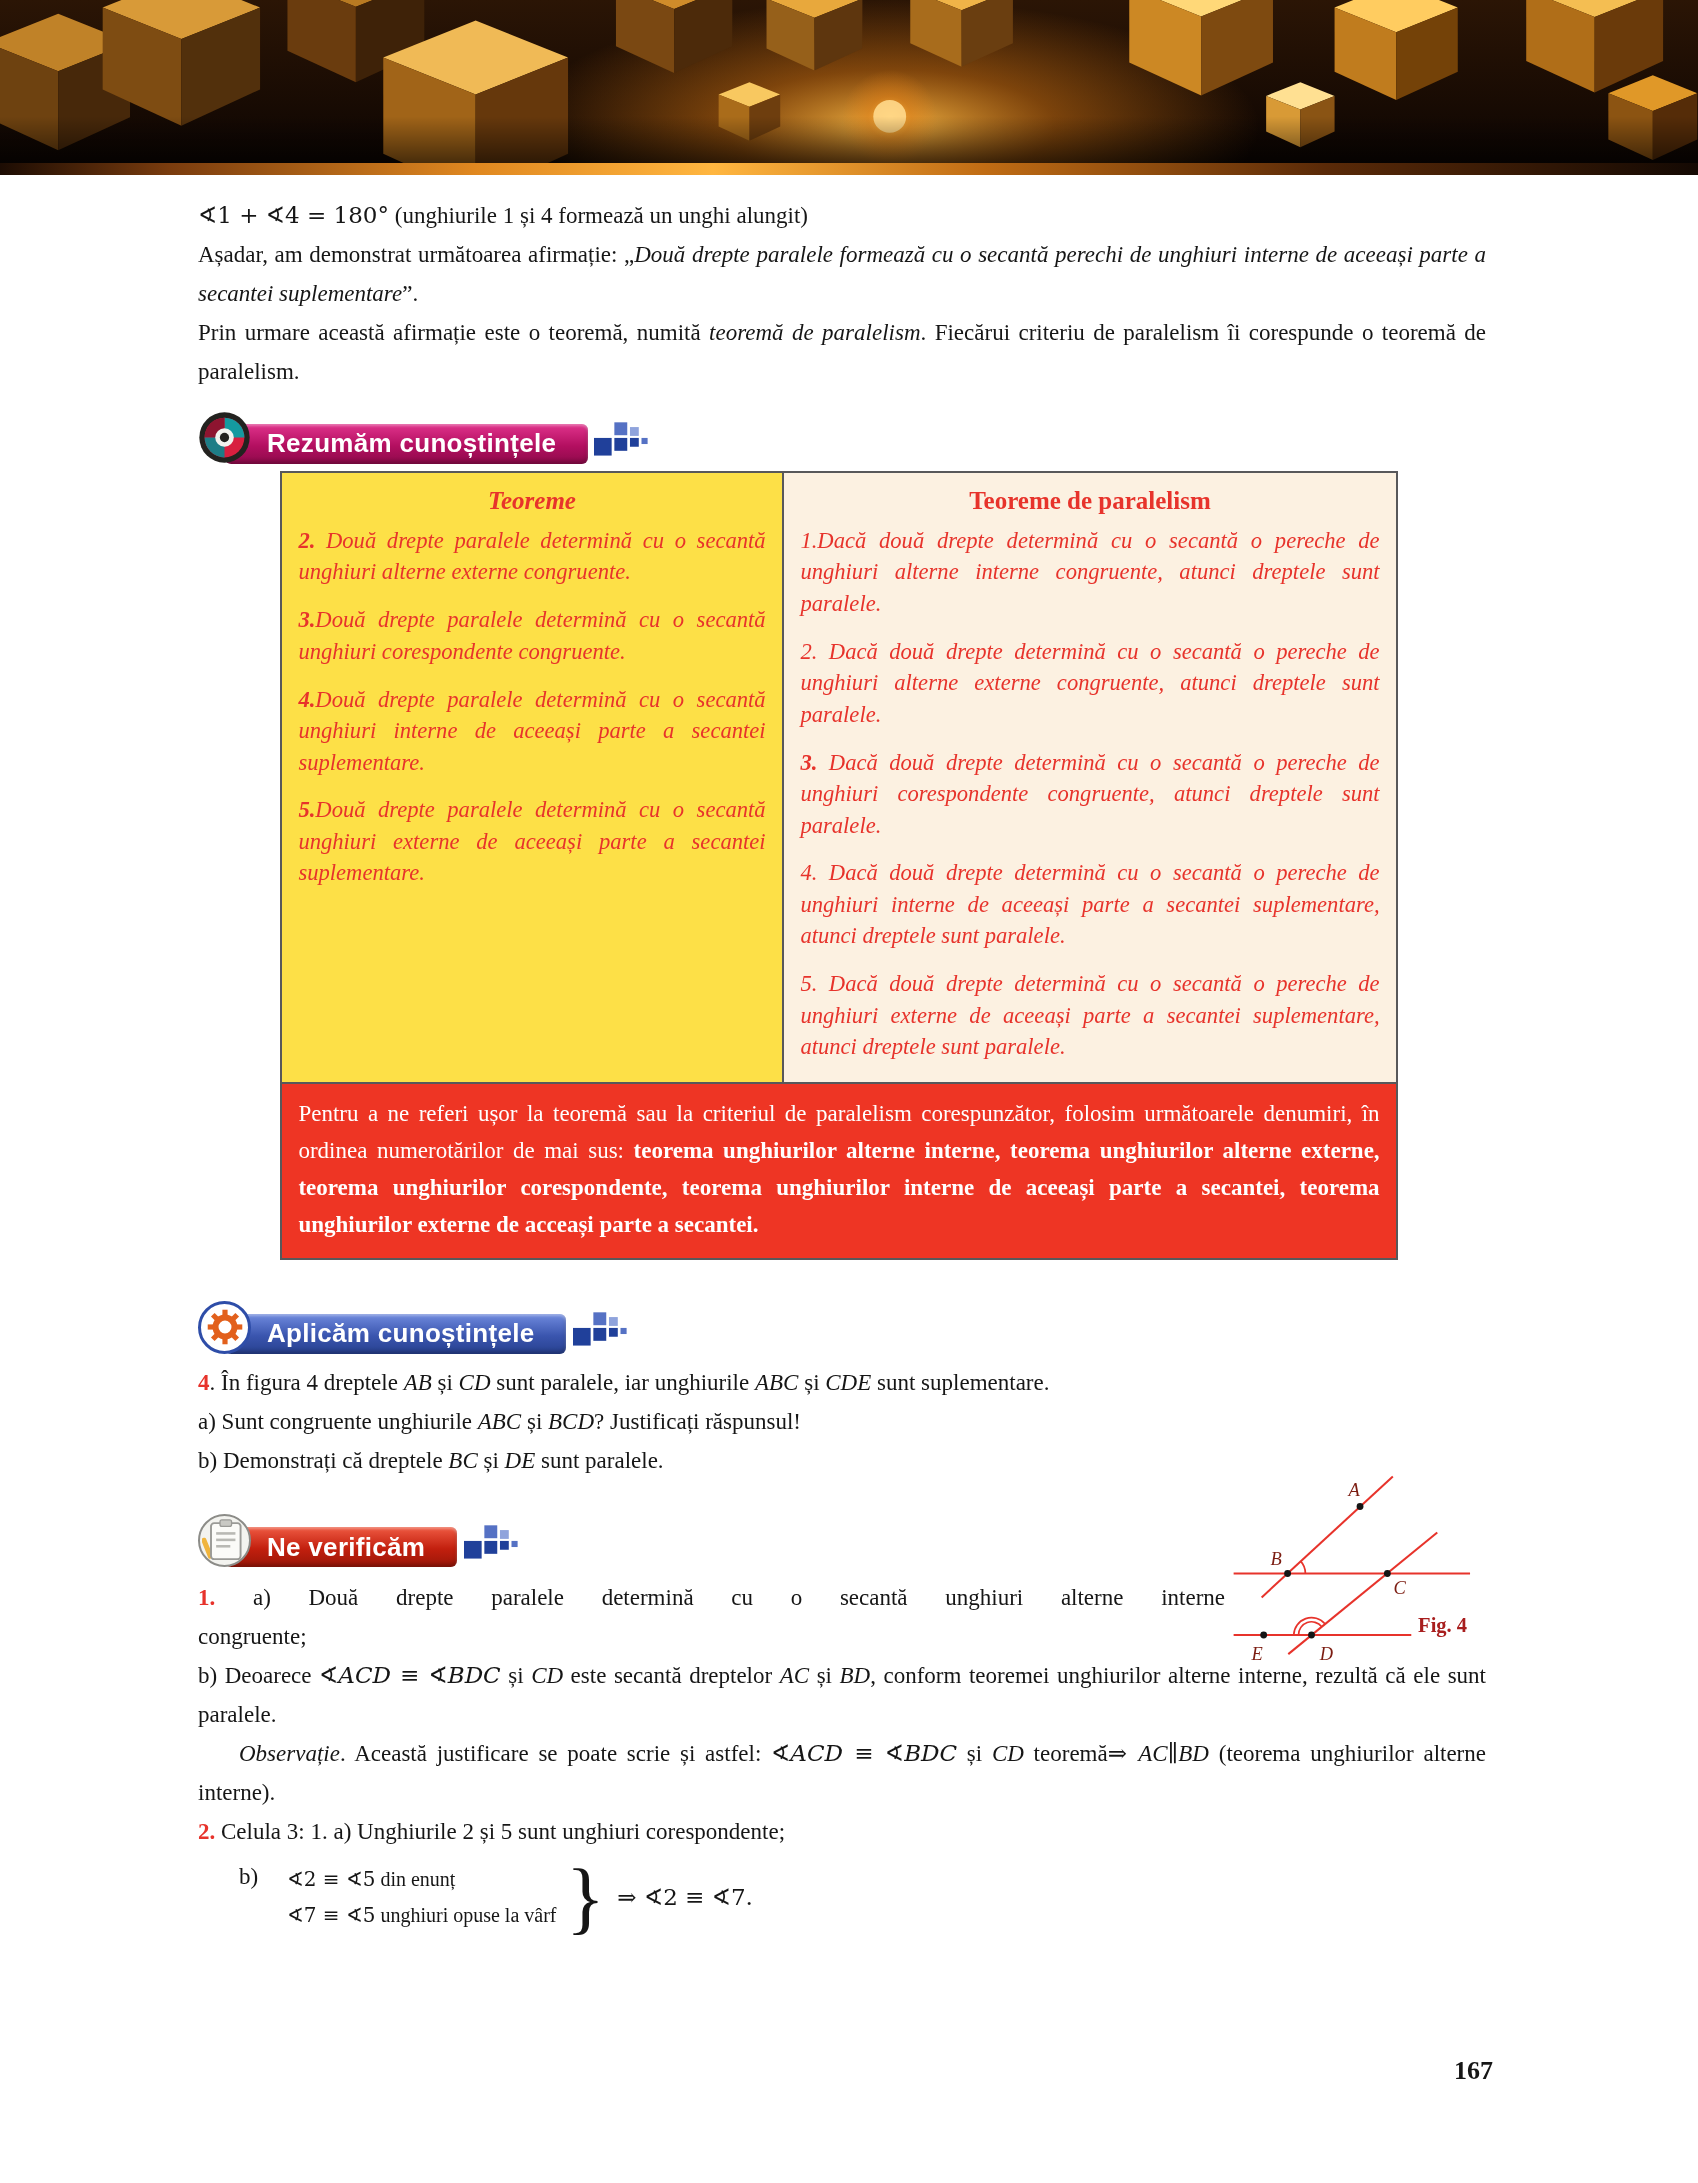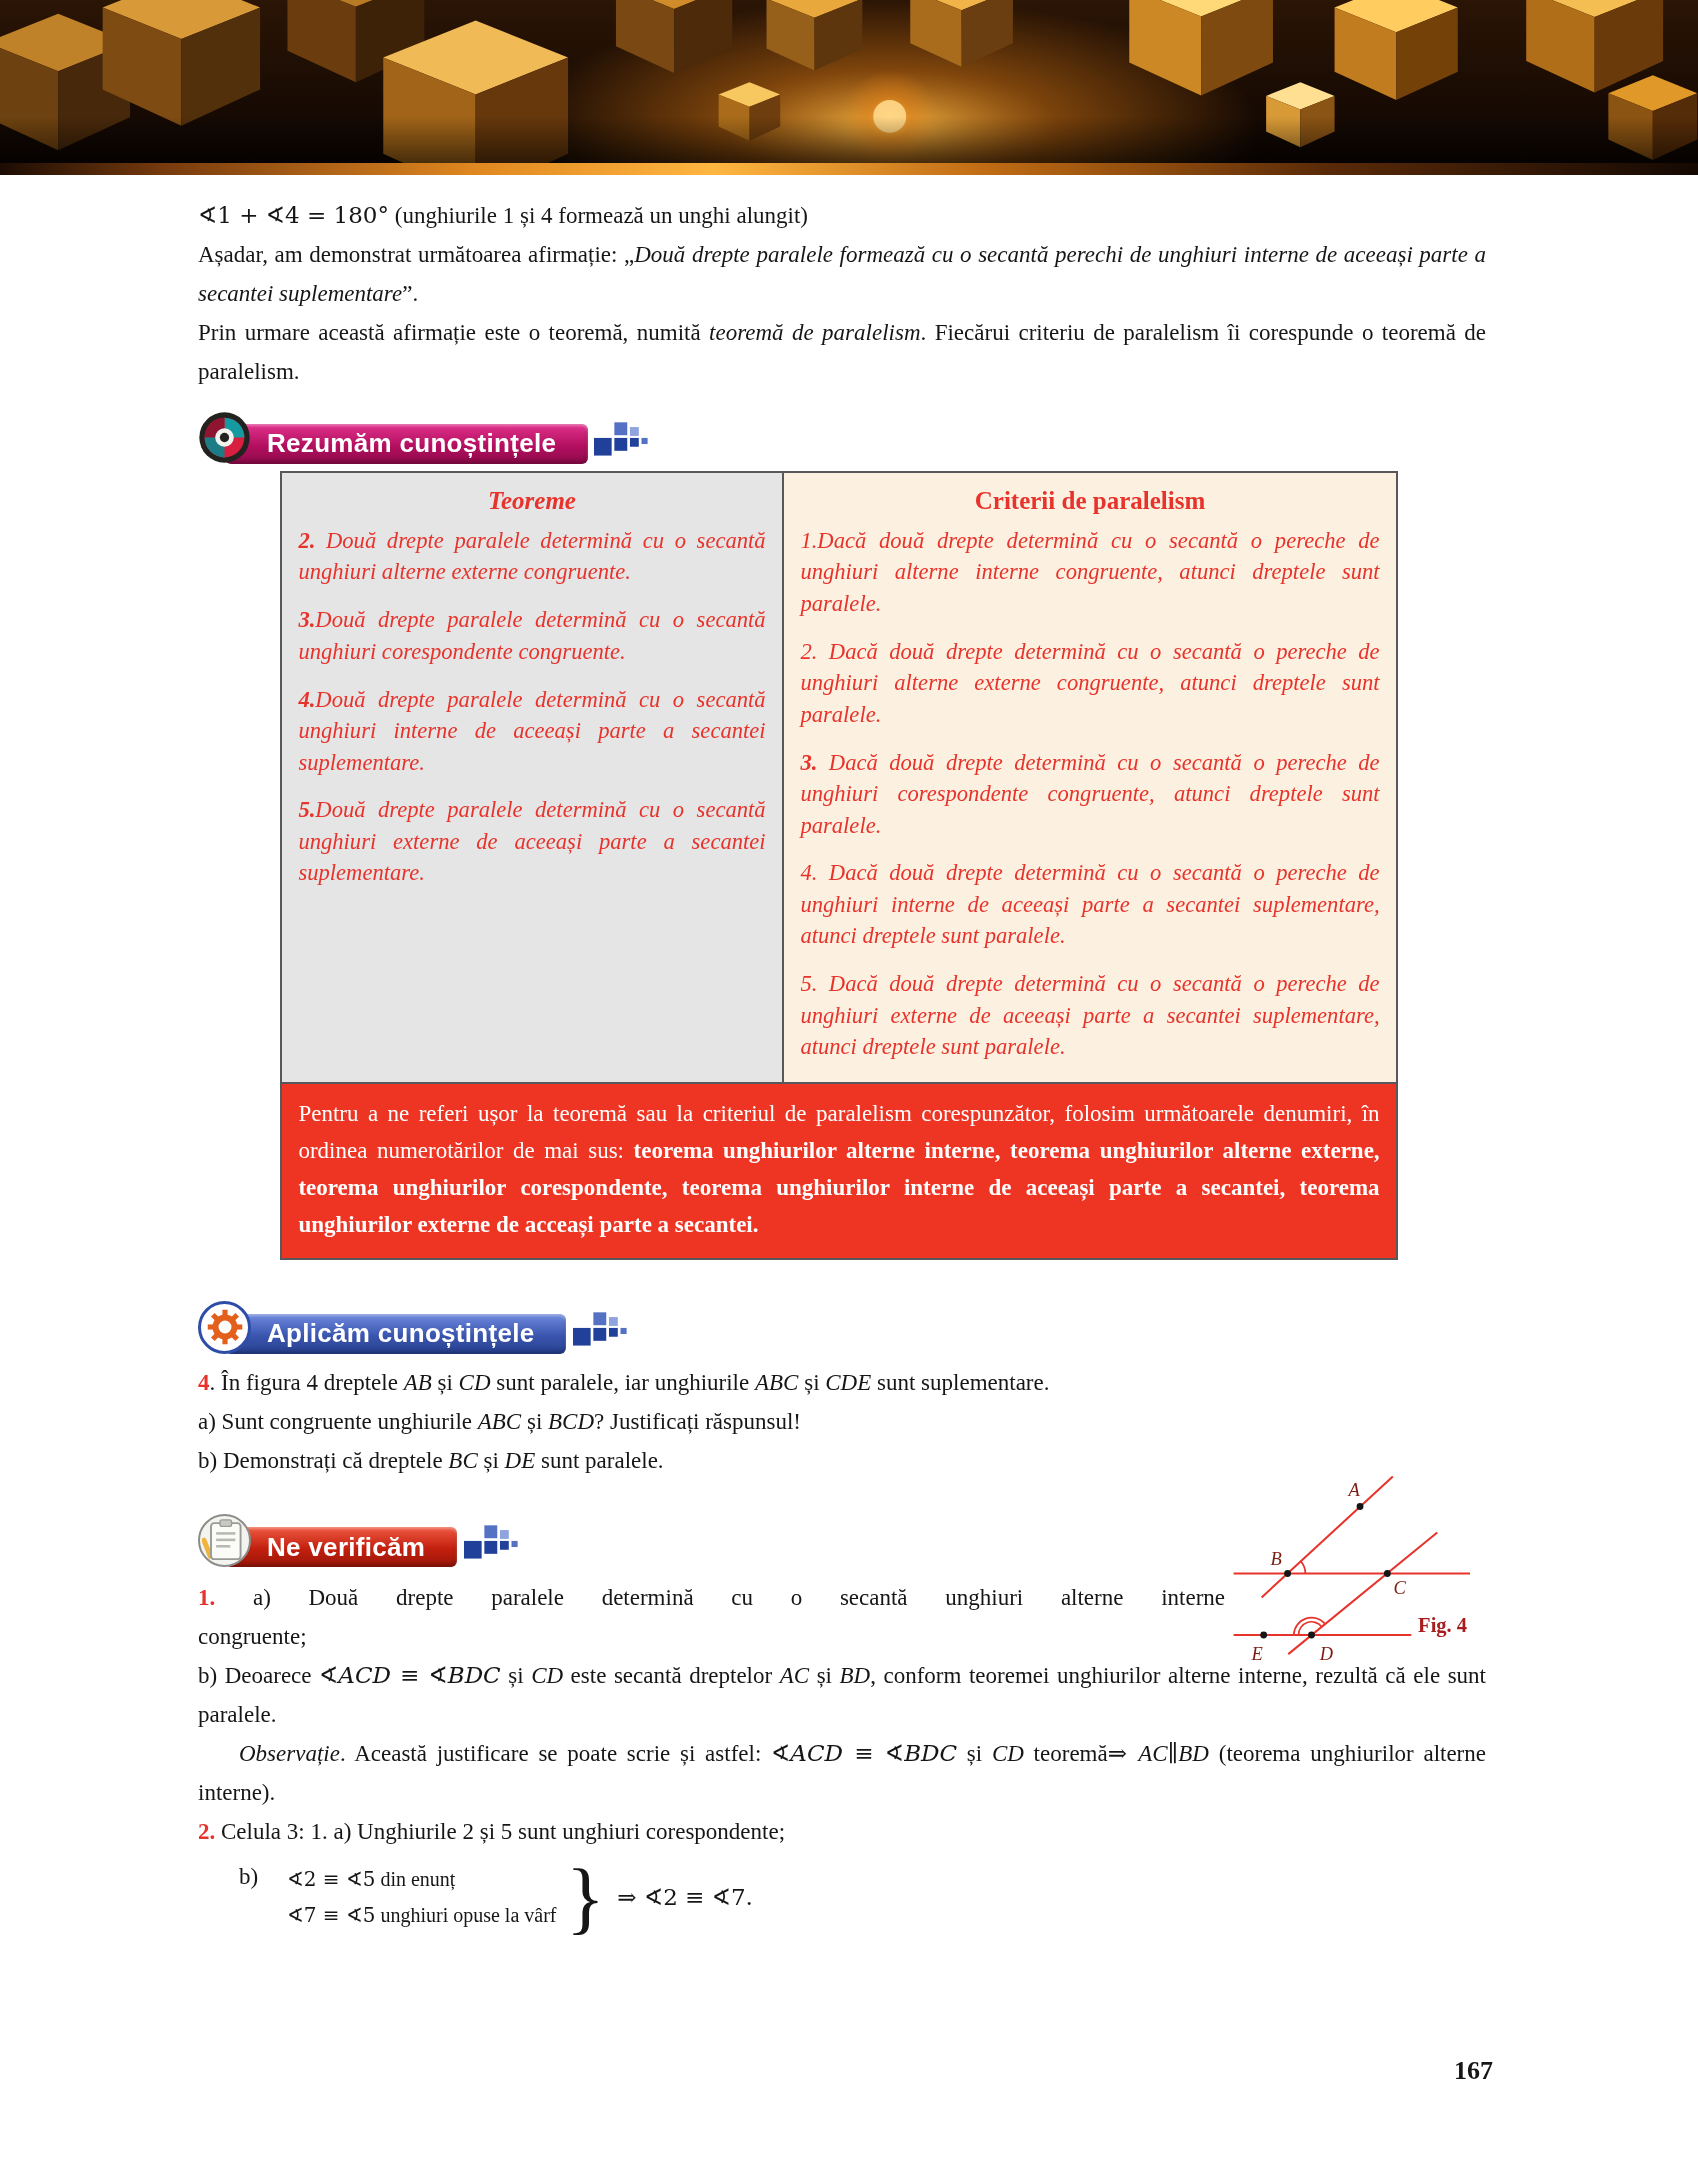--- a/index.html
+++ b/index.html
@@ -61,21 +61,21 @@
   }
   .badge-rezumam .badge-bar{background:linear-gradient(180deg,#e0338c 0%,#b30f60 55%,#8e0a4a 100%);}
   .badge-aplicam .badge-bar{background:linear-gradient(180deg,#6f8ade 0%,#3a55ae 55%,#27408f 100%);}
   .badge-verificam .badge-bar{background:linear-gradient(180deg,#ef5a42 0%,#c21f0e 55%,#9a1608 100%);}
   .badge-pixels{margin-left:6.8px;margin-top:-5.5px;}
 
   
   .tbl{margin:5.5px 0 0 82px;width:1118px;border:2.1px solid #58585a;box-sizing:border-box;}
   .tbl-cols{display:flex;}
   .col{box-sizing:border-box;padding:9.6px 16.4px 19px 16.4px;}
-  .col-left{width:502px;background:#e5e5e5;border-right:2.1px solid #58585a;}
+  .col-left{width:502px;background:#fde047;border-right:2.1px solid #58585a;}
   .col-right{flex:1;background:#fcf1e1;}
   .col-h{
     text-align:center;font-size:25px;font-weight:bold;color:var(--red);
     line-height:37px;margin-bottom:5.5px;
   }
   .col-left .col-h{font-style:italic;}
   .cell{
     color:var(--red);font-size:22.6px;line-height:31.5px;
     text-align:justify;font-style:italic;
   }
@@ -238,21 +238,21 @@
     <div class="tbl">
       <div class="tbl-cols">
         <div class="col col-left">
           <div class="col-h">Teoreme</div>
           <p class="cell"><span class="s-b">2. </span><span>Două drepte paralele determină cu o secantă unghiuri alterne externe congruente.</span></p>
           <p class="cell"><span class="s-b">3.</span><span>Două drepte paralele determină cu o secantă unghiuri corespondente congruente.</span></p>
           <p class="cell"><span class="s-b">4.</span><span>Două drepte paralele determină cu o secantă unghiuri interne de aceeași parte a secantei suplementare.</span></p>
           <p class="cell"><span class="s-b">5.</span><span>Două drepte paralele determină cu o secantă unghiuri externe de aceeași parte a secantei suplementare.</span></p>
         </div>
         <div class="col col-right">
-          <div class="col-h">Criterii de paralelism</div>
+          <div class="col-h">Teoreme de paralelism</div>
           <p class="cell"><span>1.Dacă două drepte determină cu o secantă o pereche de unghiuri alterne interne congruente, atunci dreptele sunt paralele.</span></p>
           <p class="cell"><span>2. Dacă două drepte determină cu o secantă o pereche de unghiuri alterne externe congruente, atunci dreptele sunt paralele.</span></p>
           <p class="cell"><span class="s-b">3. </span><span>Dacă două drepte determină cu o secantă o pereche de unghiuri corespondente congruente, atunci dreptele sunt paralele.</span></p>
           <p class="cell"><span>4. Dacă două drepte determină cu o secantă o pereche de unghiuri interne de aceeași parte a secantei suplementare, atunci dreptele sunt paralele.</span></p>
           <p class="cell"><span>5. Dacă două drepte determină cu o secantă o pereche de unghiuri externe de aceeași parte a secantei suplementare, atunci dreptele sunt paralele.</span></p>
         </div>
       </div>
       <div class="note"><span>Pentru a ne referi ușor la teoremă sau la criteriul de paralelism corespunzător, folosim următoarele denumiri, în ordinea numerotărilor de mai sus: </span><span class="s-b">teorema unghiurilor alterne interne, teorema unghiurilor alterne externe, teorema unghiurilor corespondente, teorema unghiurilor interne de aceeași parte a secantei, teorema unghiurilor externe de acceași parte a secantei.</span></div>
     </div>
 

